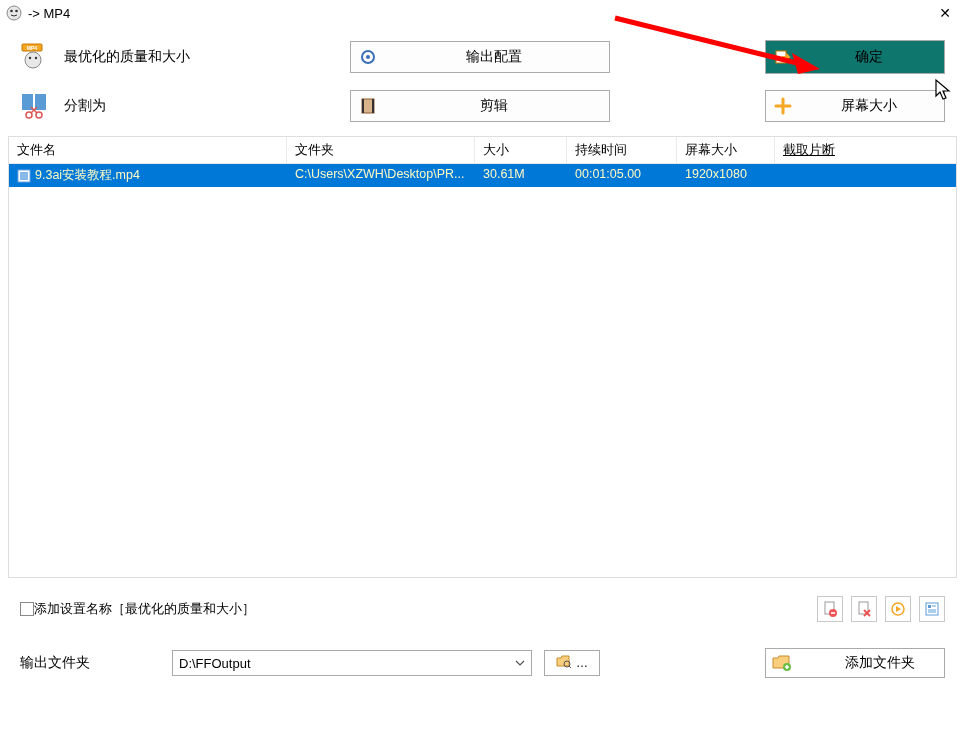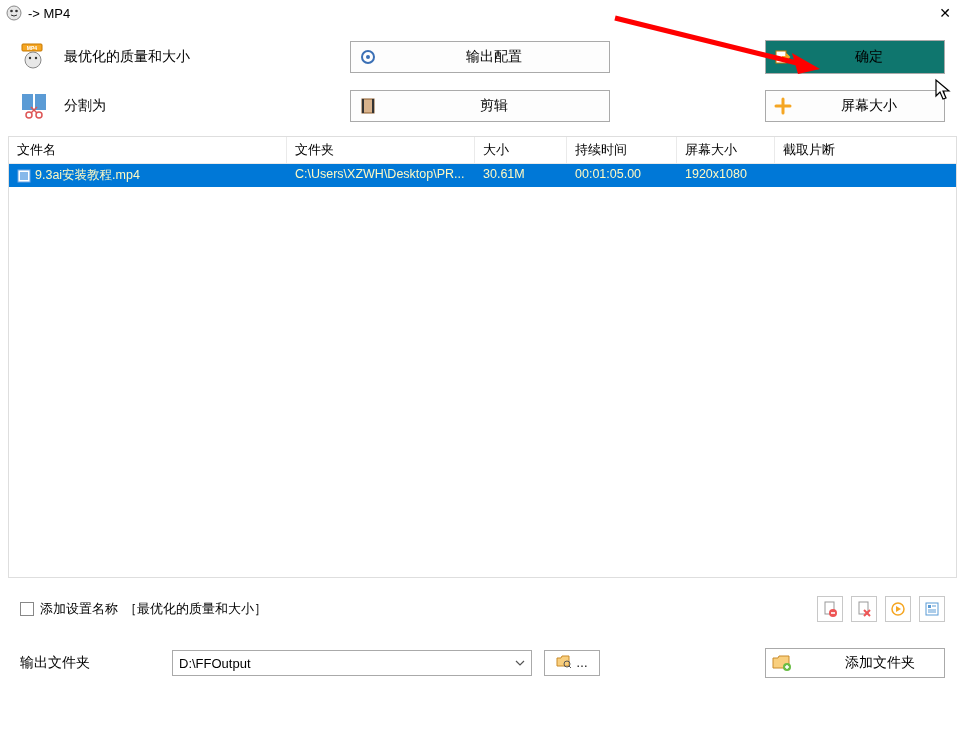--- a/index.html
+++ b/index.html
@@ -98,21 +98,21 @@
   white-space: nowrap;
   overflow: hidden;
   text-overflow: ellipsis;
 }
 .th:last-child { border-right: none; }
 .col-name { width: 278px; }
 .col-folder { width: 188px; }
 .col-size { width: 92px; }
 .col-duration { width: 110px; }
 .col-screen { width: 98px; }
-.col-clip { flex: 1; }
+.col-clip { flex: 1; text-decoration: underline; }
 .table-row {
   display: flex;
   background: #0078d7;
   color: #fef9c3;
 }
 .td {
   padding: 3px 8px;
   font-size: 12.5px;
   white-space: nowrap;
   overflow: hidden;
@@ -120,21 +120,20 @@
 }
 .td-name { display: flex; align-items: center; gap: 4px; }
 .row-file-icon {
   width: 14px; height: 14px;
   flex-shrink: 0;
 }
 
 .bottom-row1 {
   display: flex;
   align-items: center;
-  gap: 6px;
   padding: 18px 20px 6px 20px;
 }
 .checkbox-box {
   width: 14px; height: 14px;
   border: 1px solid #888;
   flex-shrink: 0;
 }
 .small-icons {
   margin-left: auto;
   display: flex;

